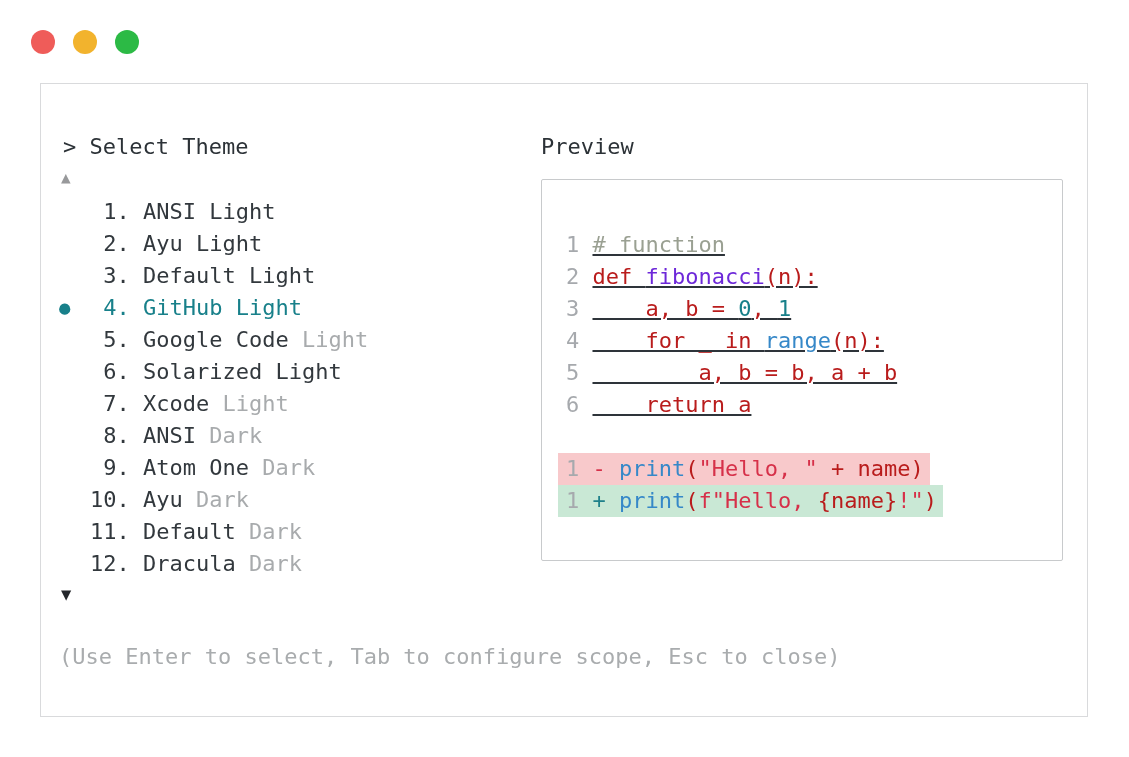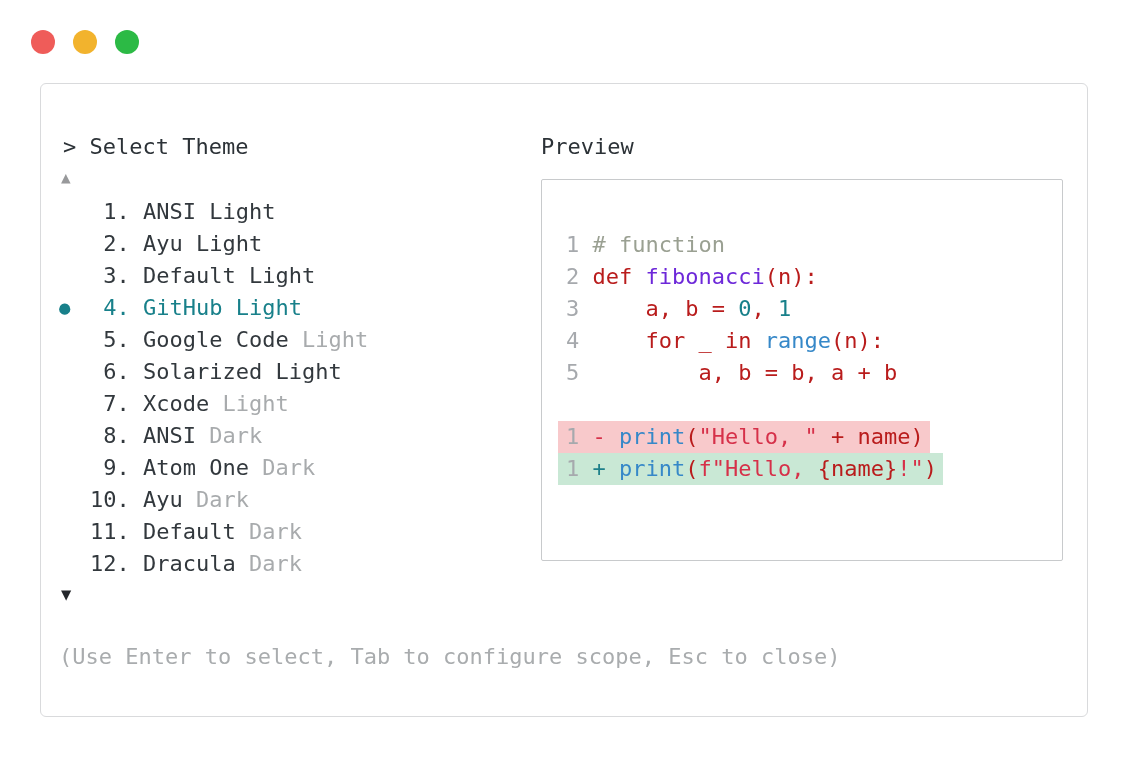--- a/index.html
+++ b/index.html
@@ -5,39 +5,39 @@
   * { margin:0; padding:0; box-sizing:border-box; }
   html,body { width:1129px; height:757px; background:#ffffff; overflow:hidden; }
   body { font-family:"DejaVu Sans Mono","Liberation Mono",monospace; font-size:22px; color:#2e343a; }
 
   
   .traffic { position:absolute; left:31px; top:30px; display:flex; gap:18px; }
   .tl { width:24px; height:24px; border-radius:50%; display:inline-block; }
 
   
   .panel { position:absolute; left:40px; top:83px; width:1048px; height:634px;
-           background:#ffffff; border:1.5px solid #d9dadc; border-radius:6px; }
+           background:#ffffff; border:1.5px solid #d9dadc; border-radius:0; }
 
   .prompt { position:absolute; left:22px; top:50px; color:#2c3237; white-space:pre; }
   .scroll-up { position:absolute; left:20px; top:84px; color:#98999b; font-size:16px; }
   .scroll-down { position:absolute; left:20px; top:500px; color:#24272b; font-size:17px; }
 
   .theme-list { position:absolute; left:16px; top:111px; }
   .trow { display:flex; align-items:center; height:32px; white-space:pre; color:#32383d; }
   .trow .bullet { width:33px; padding-left:2px; font-size:19px; color:#18808a; }
   .trow .num { display:inline-block; width:3ch; text-align:right; }
   .trow .main { margin-left:1ch; }
   .trow .muted:not(:empty) { margin-left:1ch; color:#a8abad; }
   .trow.sel, .trow.sel .num, .trow.sel .main { color:#18808a; }
 
   .hint { position:absolute; left:18px; top:560px; color:#a9acae; white-space:pre; }
 
   .preview-label { position:absolute; left:500px; top:50px; color:#2c3237; }
   .preview-box { position:absolute; left:500px; top:95px; width:522px; height:382px;
-                 background:#ffffff; border:1px solid #c8cacc; border-radius:2px; overflow:hidden; }
+                 background:#ffffff; border:1px solid #c8cacc; border-radius:2px; overflow:hidden;text-decoration:underline; }
   .code { padding:49px 0 0 24px; }
   .cline { height:32px; line-height:32px; white-space:pre; }
   .ln { color:#a6a9ad; display:inline-block; min-width:1ch; text-align:right; margin-right:1ch; }
   .linebg { display:inline-block; height:32px; margin-left:-8px; padding:0 6px 0 8px; }
   .linebg.removed { background:#f8c9cb; }
   .linebg.added { background:#c9e8d5; }
   .tok.plain   { color:#b91c1c; }
   .tok.comment { color:#9aa092; }
   .tok.func    { color:#6d28d9; }
   .tok.num     { color:#18808a; }
@@ -76,18 +76,19 @@
   <div class="hint">(Use Enter to select, Tab to configure scope, Esc to close)</div>
 
   <div class="preview-label">Preview</div>
   <div class="preview-box">
     <div class="code" id="code-block">
         <div class="cline"><span class="ln">1</span><span class="tok comment"># function</span></div>
         <div class="cline"><span class="ln">2</span><span class="tok plain">def </span><span class="tok func">fibonacci</span><span class="tok plain">(n):</span></div>
         <div class="cline"><span class="ln">3</span><span class="tok plain">    a, b = </span><span class="tok num">0</span><span class="tok plain">, </span><span class="tok num">1</span></div>
         <div class="cline"><span class="ln">4</span><span class="tok plain">    for _ in </span><span class="tok builtin">range</span><span class="tok plain">(n):</span></div>
         <div class="cline"><span class="ln">5</span><span class="tok plain">        a, b = b, a + b</span></div>
+        <div class="cline"><span class="ln">6</span><span class="tok plain">    return a</span></div>
         <div class="cline"></div>
         <div class="cline"><span class="linebg removed"><span class="ln">1</span><span class="tok minus">- </span><span class="tok builtin">print</span><span class="tok plain">(</span><span class="tok string">"Hello, "</span><span class="tok plain"> + name)</span></span></div>
         <div class="cline"><span class="linebg added"><span class="ln">1</span><span class="tok plus">+ </span><span class="tok builtin">print</span><span class="tok plain">(</span><span class="tok string">f"Hello, </span><span class="tok plain">{name}</span><span class="tok string">!"</span><span class="tok plain">)</span></span></div>
       </div>
   </div>
 </div>
 
 </body></html>

